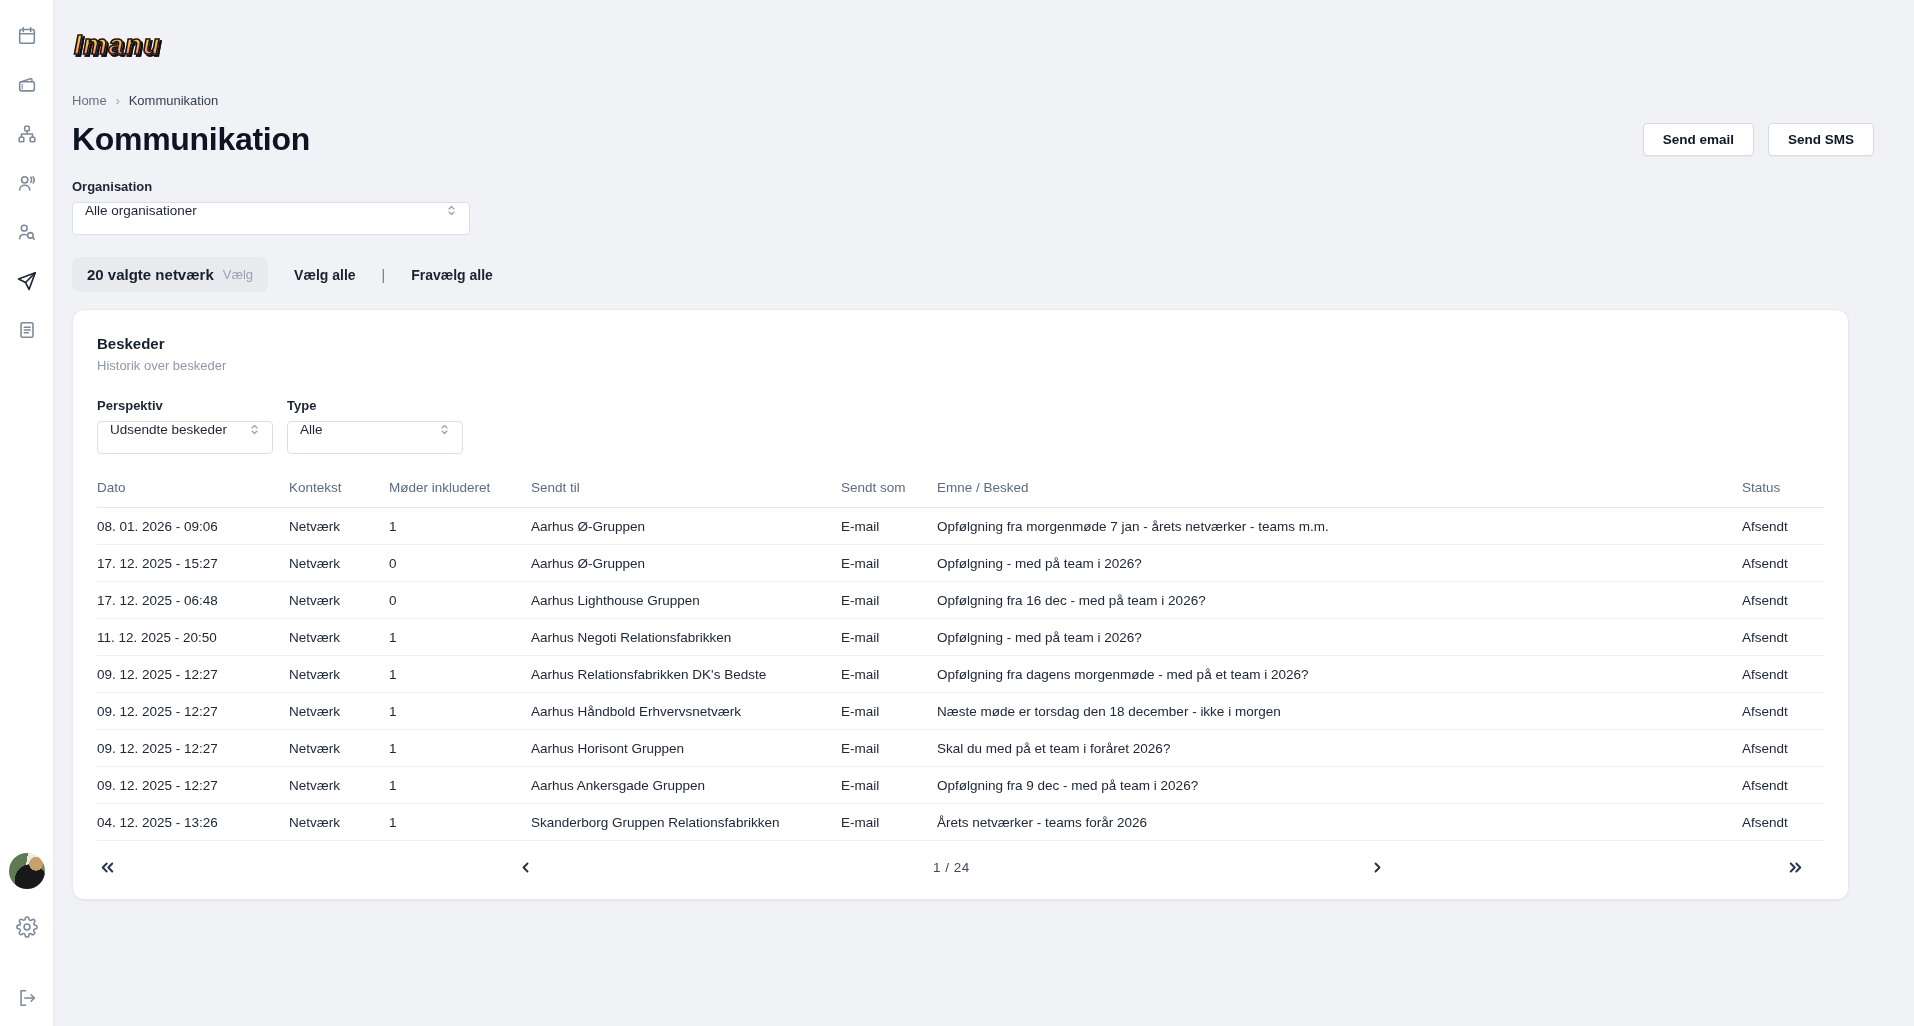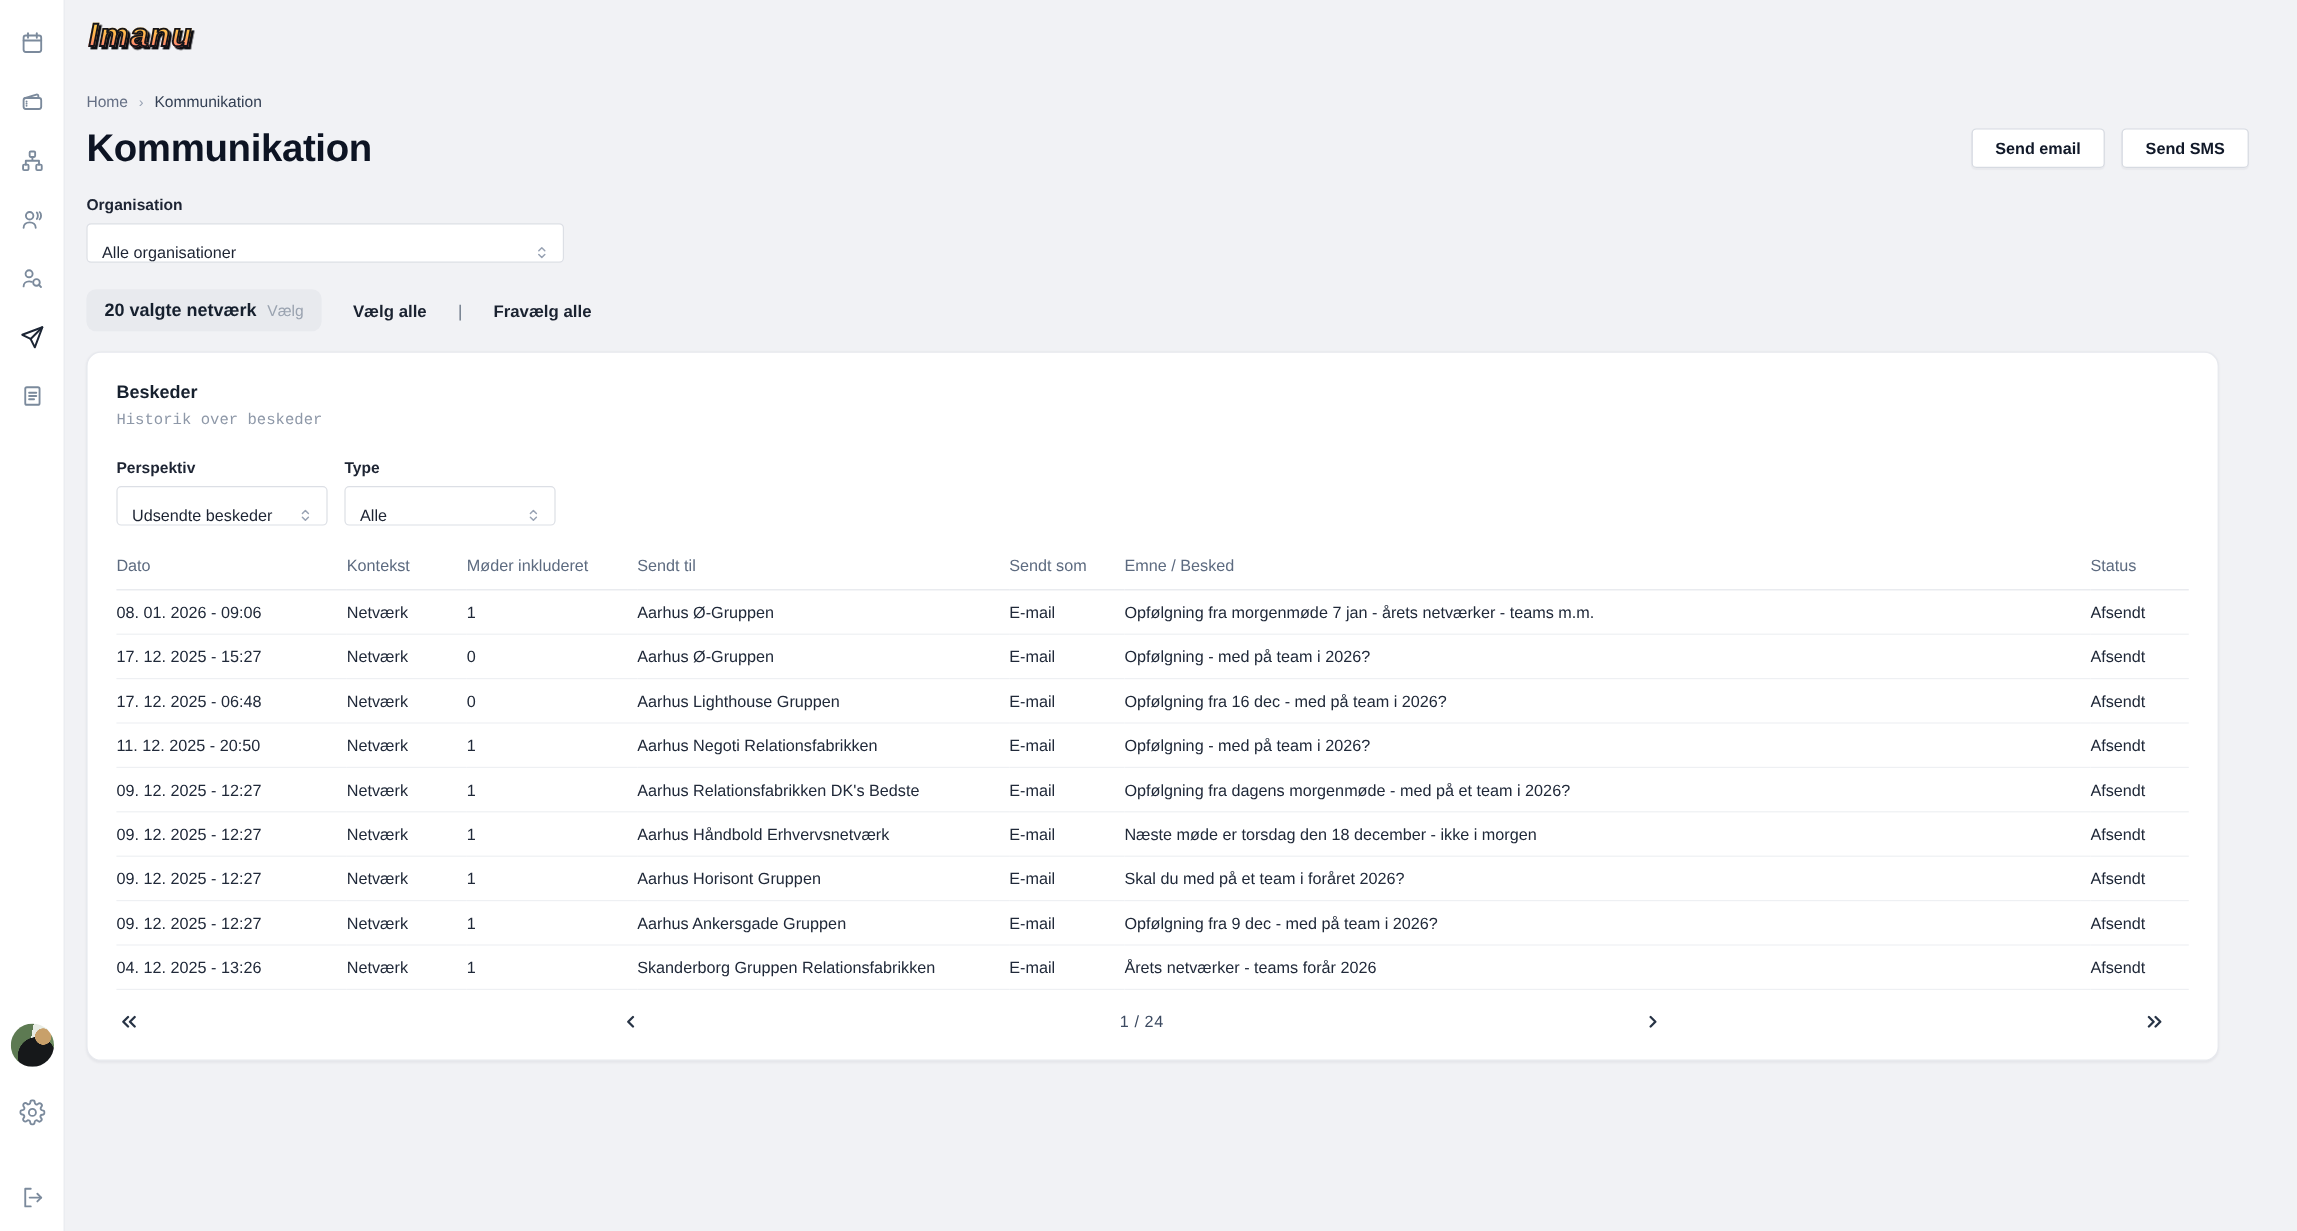--- a/index.html
+++ b/index.html
@@ -24,21 +24,21 @@
   .nav-icon.active { color: #1c2534; }
   .sidebar-spacer { flex: 1; }
   .avatar {
     width: 36px; height: 36px; border-radius: 50%; margin-bottom: 26px; cursor: pointer;
     background:
       radial-gradient(circle at 75% 30%, #c8a06a 0 18%, transparent 19%),
       radial-gradient(circle at 60% 75%, #16181a 0 45%, transparent 46%),
       linear-gradient(100deg, #5d7a52 0 45%, #e8ece4 45% 70%, #6b8a5e 70%);
   }
   
-  .main { margin-left: 54px; padding: 12px 50px 0 18px; }
+  .main { margin-left: 54px; padding: 28px 50px 0 18px; }
   .logo {
     display: inline-block;
     font-weight: 900; font-style: italic; font-size: 27px; letter-spacing: 1.5px;
     background: linear-gradient(180deg, #ffe44d 0%, #ffb14e 48%, #ff4fa0 100%);
     -webkit-background-clip: text; background-clip: text; color: transparent;
     -webkit-text-stroke: 1.6px #15151a;
     filter: drop-shadow(2.5px 2.5px 0 #101014);
     padding: 2px 4px 4px 2px;
   }
   .breadcrumb { margin-top: 28px; font-size: 13px; color: #667085; display: flex; align-items: center; gap: 9px; }
@@ -54,42 +54,42 @@
     background: #ffffff; border: 1px solid #d6dae1; border-radius: 4px;
     font-family: "Liberation Sans", sans-serif;
     font-size: 13.5px; font-weight: 600; color: #101828;
     padding: 8px 19px; cursor: pointer; box-shadow: 0 1px 1px rgba(16,24,40,.04);
   }
   
   .field-label { margin-top: 21px; font-size: 13px; font-weight: 700; color: #1d2433; }
   .select {
     margin-top: 8px; width: 398px; height: 33px;
     background: #ffffff; border: 1px solid #dcdfe5; border-radius: 4px;
-    display: flex; align-items: flex-end; justify-content: space-between;
+    display: flex; align-items: flex-start; justify-content: space-between;
     padding: 0 10px 0 12px; font-size: 13.5px; color: #1d2433; cursor: pointer; gap: 14px;
   }
   .select .chev { width: 15px; height: 15px; color: #98a2b3; flex: none; }
   .chip-row { margin-top: 22px; display: flex; align-items: center; gap: 26px; }
   .chip {
     background: #e8eaee; border-radius: 8px; padding: 9px 15px;
     display: flex; align-items: center; gap: 9px; cursor: pointer;
   }
   .chip-main { font-size: 15px; font-weight: 800; color: #16202e; }
   .chip-action { font-size: 13px; color: #9aa3b0; }
   .link-strong { font-size: 14px; font-weight: 700; color: #1a2230; cursor: pointer; }
   .chip-divider { color: #6b7686; font-size: 14px; }
   
   .card {
     margin: 17px 15px 0 0; background: #ffffff;
     border: 1px solid #e7e9ee; border-radius: 12px;
     box-shadow: 0 1px 2px rgba(16,24,40,.05);
     padding: 25px 24px 14px 24px;
   }
   .card-title { font-size: 15px; font-weight: 700; color: #16202e; }
-  .card-subtitle { margin-top: 6px; font-size: 13px; color: #8e98a8; font-family: Liberation Mono, monospace; }
+  .card-subtitle { margin-top: 6px; font-size: 13px; color: #8e98a8; }
   .card-filters { margin-top: 25px; display: flex; gap: 14px; }
   .card-filter .field-label { margin-top: 0; }
   .card-filter .select { width: 176px; }
   
   table.messages { margin-top: 26px; width: 100%; border-collapse: collapse; table-layout: fixed; }
   table.messages th {
     font-size: 13.5px; font-weight: 400; color: #5d6b80; text-align: left;
     padding: 0 10px 12px 0; border-bottom: 1px solid #e4e7ec; white-space: nowrap; margin-left: 45px;
   }
   table.messages td {

